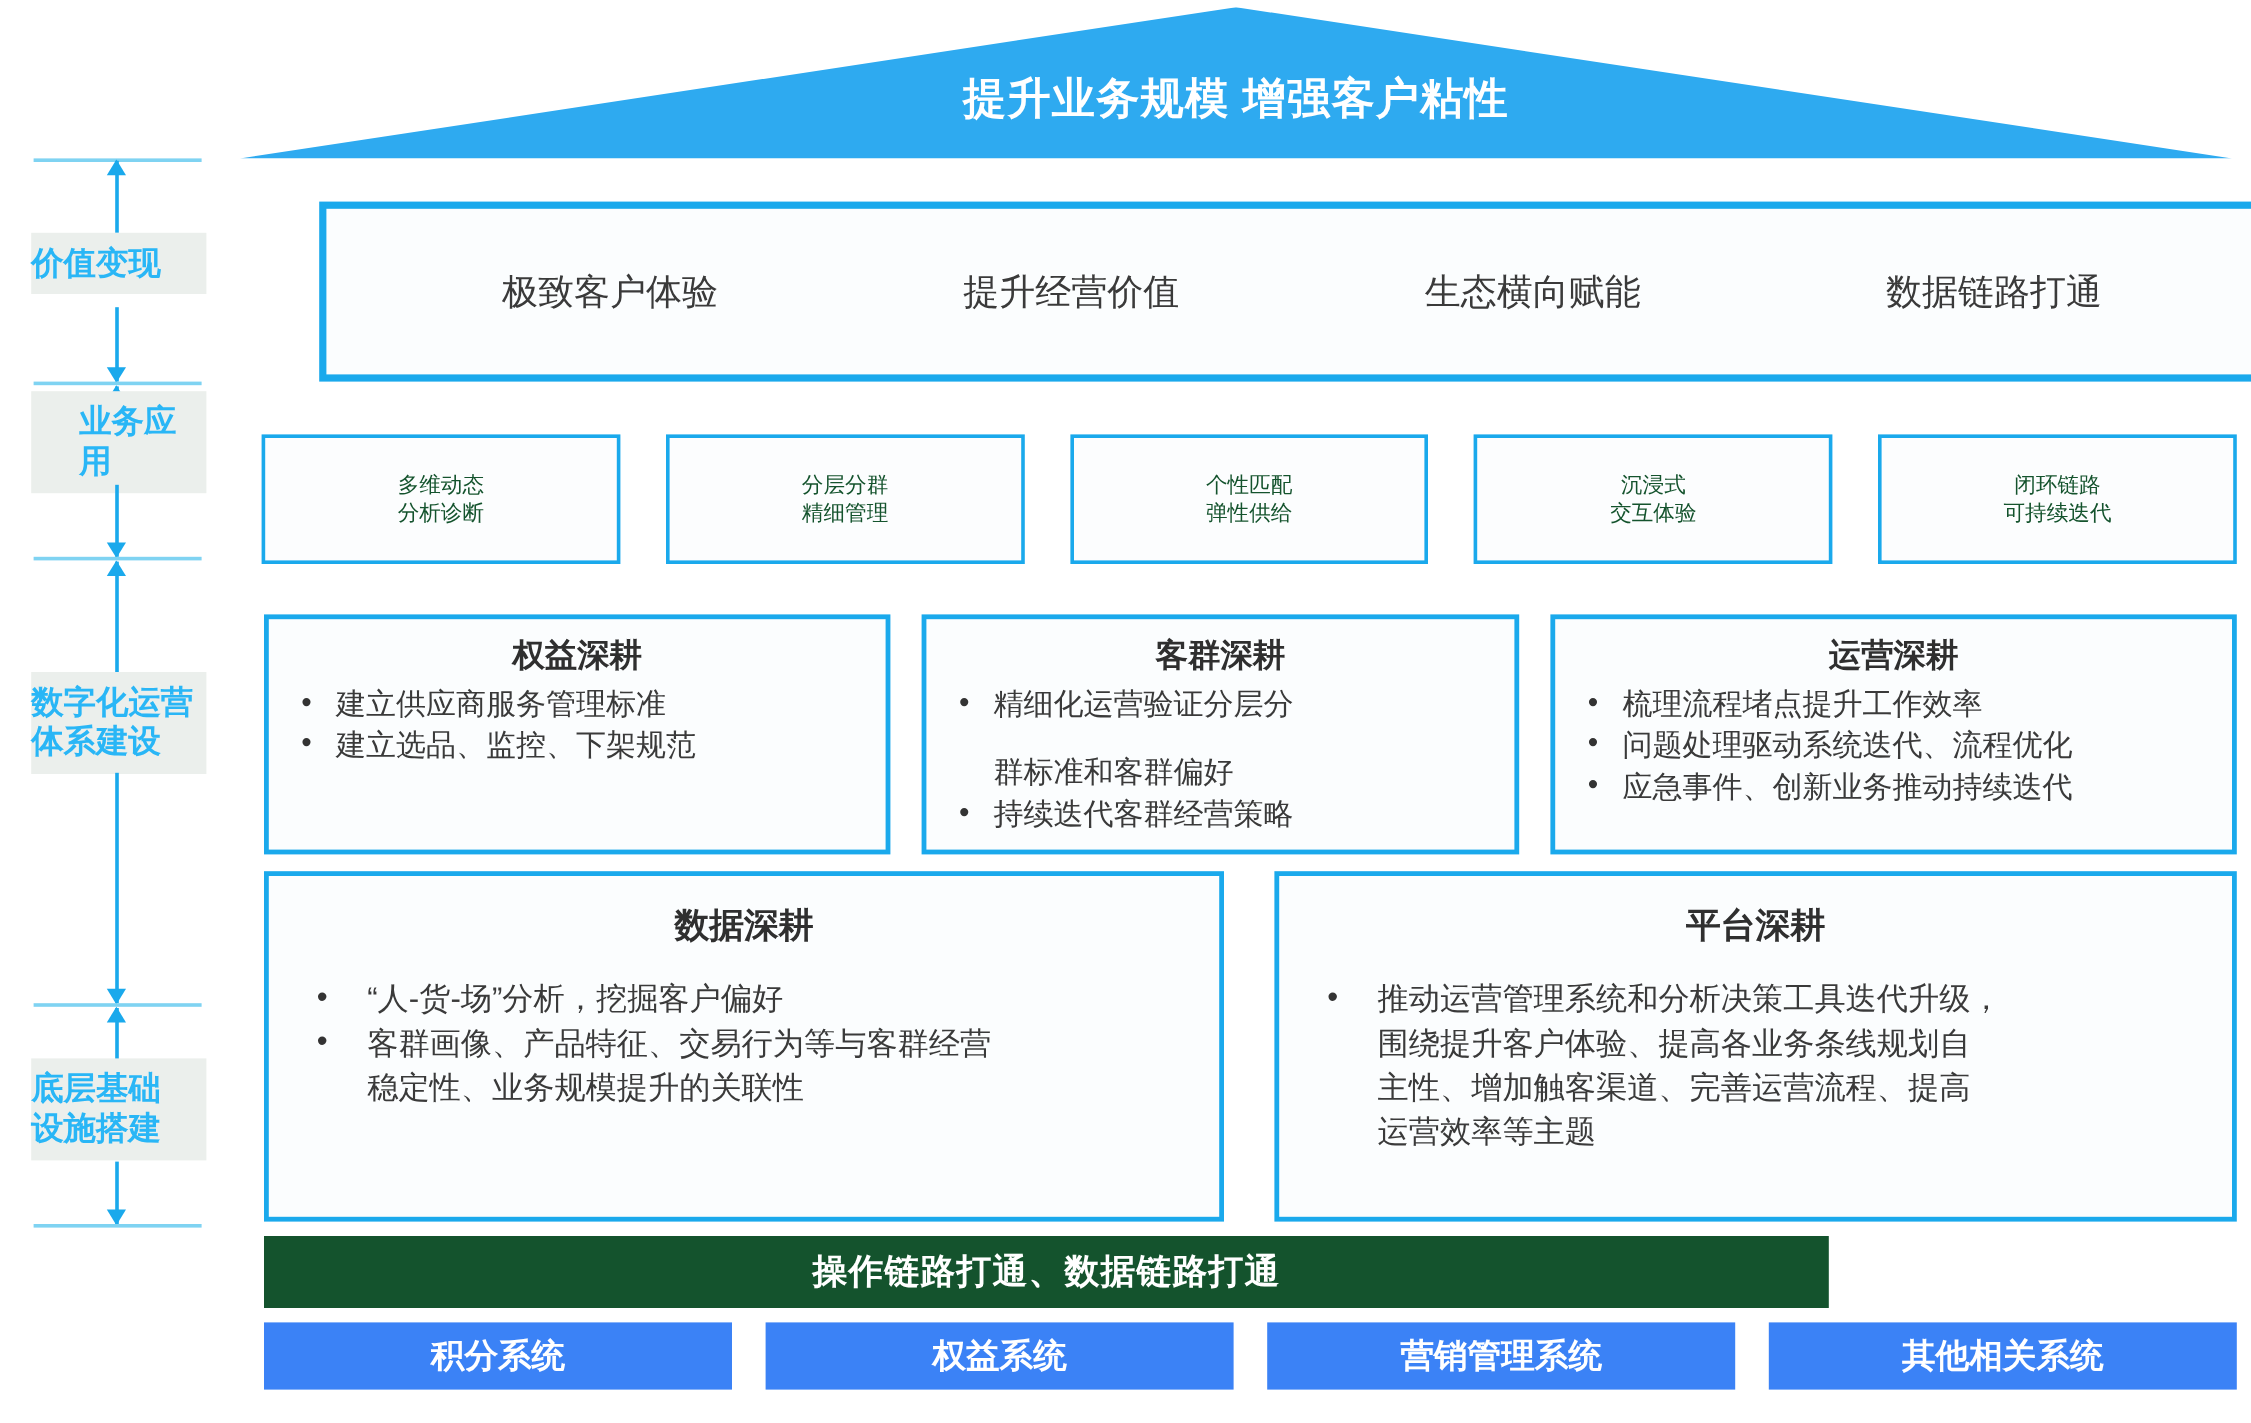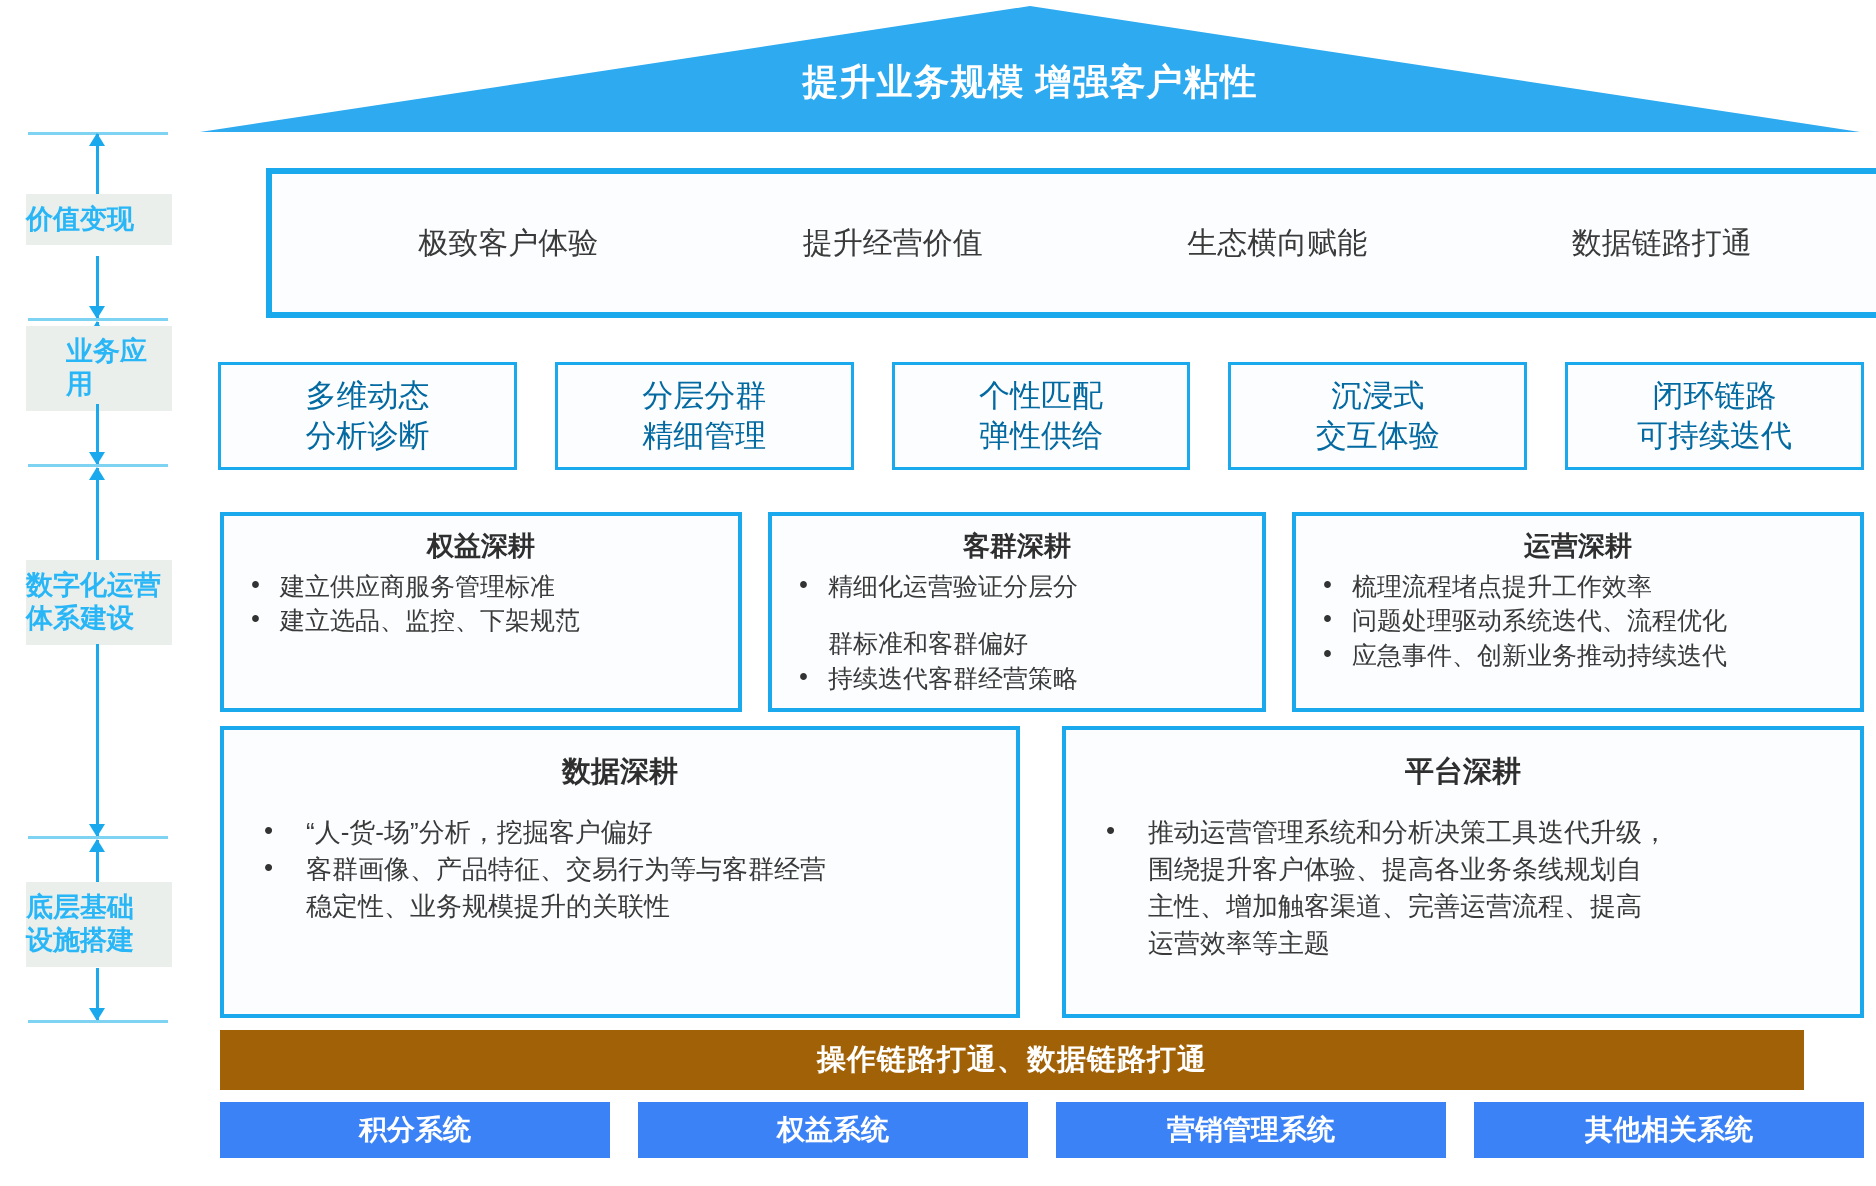--- a/index.html
+++ b/index.html
@@ -49,21 +49,21 @@
   }
   .value-item{font-size:30px;color:#3a3a3a;white-space:nowrap;}
 
   .app-row{
     position:absolute;left:218px;top:362px;width:1646px;height:108px;
     display:flex;gap:38px;
   }
   .app-box{
     flex:1;border:3px solid #1aa9ec;background:#fcfdfe;box-sizing:border-box;
     display:flex;flex-direction:column;align-items:center;justify-content:center;
-    font-size:31px;color:#0369a1;line-height:1.28;text-align:center;
+    font-size:18px;color:#14532d;line-height:1.28;text-align:center;
   }
 
   .deep-row{
     position:absolute;left:220px;top:512px;width:1644px;height:200px;
     display:flex;gap:26px;
   }
   .deep-box{
     border:4px solid #1aa9ec;background:#fbfdfe;box-sizing:border-box;
     padding:12px 10px 8px 10px;position:relative;font-family:Liberation Mono, monospace;
   }
@@ -92,22 +92,22 @@
   .big-title{text-align:center;font-size:29px;font-weight:bold;color:#2f2f2f;margin-bottom:22px;}
   .big-list{list-style:none;margin:0;padding:0;}
   .big-list li{
     position:relative;padding-left:68px;font-size:26px;color:#3a3a3a;
     line-height:1.42;
   }
   .big-list li:before{content:"\2022";position:absolute;left:26px;top:-2px;font-size:26px;color:#333;}
   .big-list li.cont:before{content:"";}
 
   .link-band{
-    position:absolute;left:220px;top:1030px;width:1584px;height:60px;
-    background:#a16207;color:#fff;font-size:29px;font-weight:bold;
+    position:absolute;left:220px;top:1030px;width:1304px;height:60px;
+    background:#14532d;color:#fff;font-size:29px;font-weight:bold;
     display:flex;align-items:center;justify-content:center;letter-spacing:1px;
   }
   .sys-row{
     position:absolute;left:220px;top:1102px;width:1644px;height:56px;
     display:flex;gap:28px;
   }
   .sys-box{
     flex:1;background:#3b82f6;color:#fff;font-size:28px;font-weight:bold;
     display:flex;align-items:center;justify-content:center;
   }

